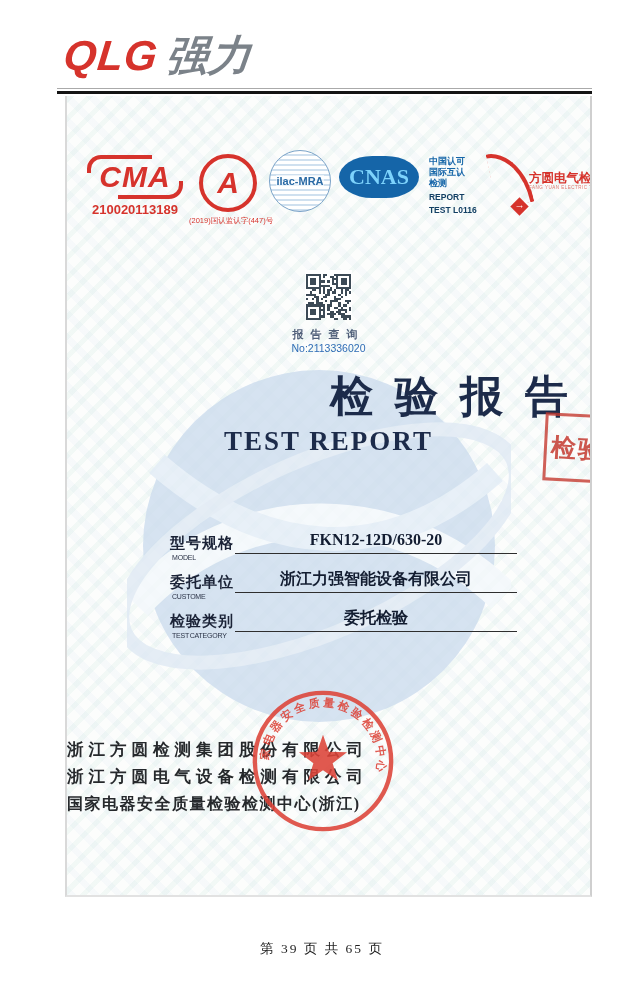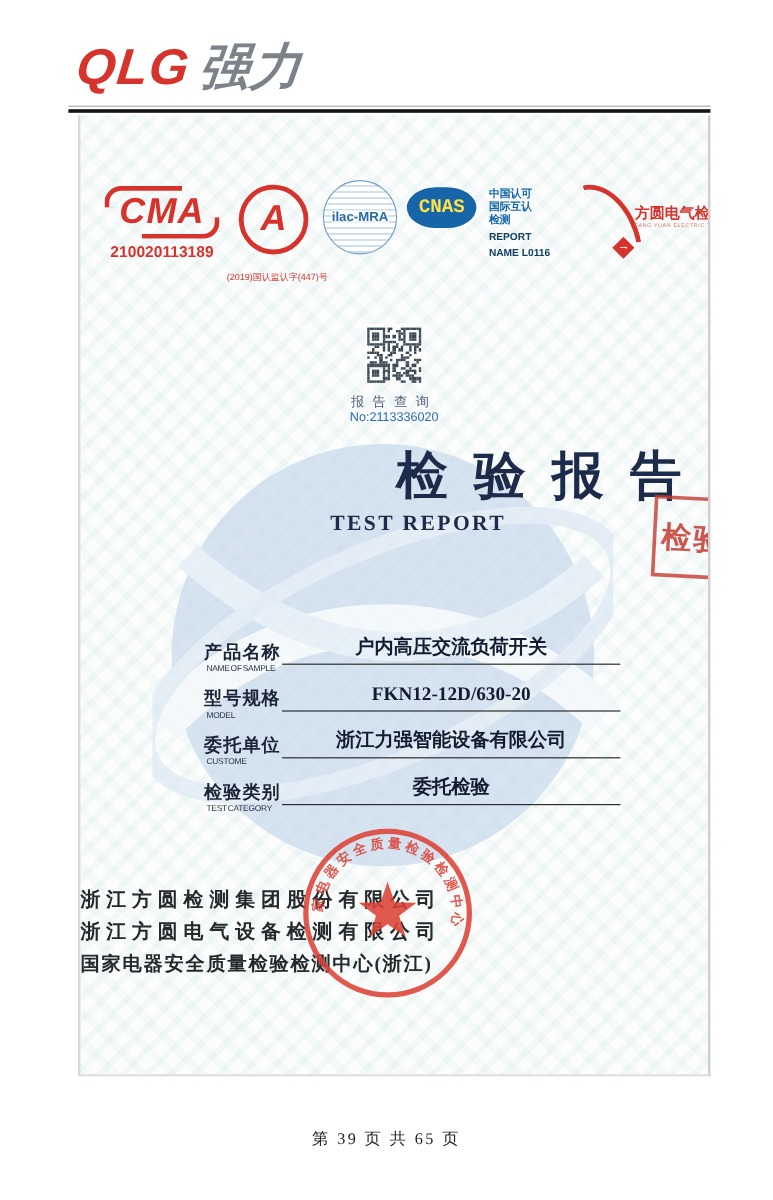--- a/index.html
+++ b/index.html
@@ -24,50 +24,50 @@
   
   .marks{position:absolute;left:0;top:52px;width:100%;height:100px;}
   .mark{position:absolute;text-align:center;}
   .cma{left:18px;top:10px;width:100px;}
   .cma-letters{position:relative;display:inline-block;color:#d6332c;font-family:"Liberation Sans",sans-serif;font-weight:bold;font-size:30px;letter-spacing:1px;padding:2px 8px;font-style:italic;}
   .cma-letters::before{content:"";position:absolute;left:-4px;top:-3px;width:70%;height:14px;border-top:4px solid #d6332c;border-left:4px solid #d6332c;border-radius:14px 0 0 0;}
   .cma-letters::after{content:"";position:absolute;right:-4px;bottom:-3px;width:70%;height:14px;border-bottom:4px solid #d6332c;border-right:4px solid #d6332c;border-radius:0 0 14px 0;}
   .cma-num{color:#d6332c;font-family:"Liberation Sans",sans-serif;font-weight:bold;font-size:13px;margin-top:6px;}
   .cal{left:122px;top:6px;width:78px;}
   .cal-circle{width:50px;height:50px;margin:0 auto;border:4px solid #d6332c;border-radius:50%;display:flex;align-items:center;justify-content:center;color:#d6332c;font-family:"Liberation Sans",sans-serif;font-weight:bold;font-size:30px;font-style:italic;}
-  .cal-num{color:#d6332c;font-size:7.5px;margin-top:14px;white-space:nowrap;font-family:"Liberation Sans",sans-serif;}
+  .cal-num{color:#d6332c;font-size:7.5px;margin-top:4px;white-space:nowrap;font-family:"Liberation Sans",sans-serif;}
   .ilac{left:198px;top:2px;width:70px;}
   .ilac-circle{width:60px;height:60px;margin:0 auto;border-radius:50%;border:1px solid #7ba3c8;
      background:repeating-linear-gradient(0deg,#cfe0ef 0 2px,#ffffff 2px 5px);display:flex;align-items:center;justify-content:center;}
   .ilac-text{color:#2a6aa5;font-family:"Liberation Sans",sans-serif;font-weight:bold;font-size:11px;background:rgba(255,255,255,.6);}
   .cnas{left:272px;top:8px;width:145px;text-align:left;}
-  .cnas-oval{display:inline-block;vertical-align:top;background:#1565a8;color:#fde047;font-family:Liberation Mono, monospace;font-weight:bold;font-size:16px;padding:8px 10px;border-radius:50% / 60%;letter-spacing:0;}
+  .cnas-oval{display:inline-block;vertical-align:top;background:#1565a8;color:#7dd3fc;font-family:Liberation Serif, serif;font-weight:bold;font-size:22px;padding:8px 10px;border-radius:50% / 60%;letter-spacing:0;}
   .cnas-col{display:inline-block;vertical-align:top;margin-left:6px;color:#1565a8;font-family:"Liberation Sans",sans-serif;font-size:9px;font-weight:bold;line-height:11px;}
   .cnas-col .en{color:#123f63;font-size:8.5px;margin-top:3px;line-height:10px;}
   .fy{left:418px;top:0;width:100px;text-align:left;}
   .fy-swoosh{position:absolute;left:6px;top:2px;width:34px;height:52px;border:0;border-right:4px solid #d6332c;border-top:4px solid #d6332c;border-radius:0 100% 0 0 / 0 100% 0 0;transform:rotate(-12deg);}
   .fy-diamond{position:absolute;left:28px;top:52px;width:13px;height:13px;background:#d6332c;transform:rotate(45deg);display:flex;align-items:center;justify-content:center;color:#ffffff;font-size:8px;}
   .fy-name{position:absolute;left:44px;top:22px;color:#d6332c;font-weight:bold;font-size:12.5px;white-space:nowrap;font-family:"Liberation Sans",sans-serif;}
   .fy-sub{position:absolute;left:44px;top:37px;color:#e0766f;font-size:4.5px;white-space:nowrap;font-family:"Liberation Sans",sans-serif;letter-spacing:.5px;}
 
   
   .qr-wrap{position:absolute;left:0;top:174px;width:100%;text-align:center;}
   .qr{display:inline-block;background:#ffffff;padding:1px;line-height:0;}
   .qr-row{height:2.2px;white-space:nowrap;}
   .qr-cell{display:inline-block;width:2.2px;height:2.2px;}
   .qr-cell.d{background:#3c4a56;}
-  .qr-caption{margin-top:3px;color:#51607a;font-size:11px;font-weight:normal;letter-spacing:7px;}
+  .qr-caption{margin-top:3px;color:#51607a;font-size:11px;font-weight:bold;letter-spacing:7px;}
   .qr-number{color:#2f6db5;font-size:10.5px;font-family:"Liberation Sans",sans-serif;margin-top:0px;}
 
   
   .watermark{position:absolute;left:60px;top:258px;width:384px;height:384px;opacity:.78;pointer-events:none;}
 
   
   .title-zh{position:absolute;left:0;top:272px;width:100%;text-align:right;color:#1c2b4a;font-size:43px;font-weight:bold;letter-spacing:22px;text-indent:22px;}
-  .title-en{position:absolute;left:0;top:330px;width:100%;text-align:center;color:#1c2b4a;font-size:18px;font-weight:bold;letter-spacing:2px;padding-left:20px;}
+  .title-en{position:absolute;left:0;top:330px;width:100%;text-align:center;color:#1c2b4a;font-size:27px;font-weight:bold;letter-spacing:2px;}
 
   
   .side-stamp{position:absolute;right:-22px;top:318px;width:62px;height:62px;border:3px solid rgba(196,57,47,.8);display:flex;align-items:center;justify-content:center;color:rgba(196,57,47,.85);font-size:25px;font-weight:bold;transform:rotate(3deg);letter-spacing:2px;}
 
   
   .fields{position:absolute;left:103px;top:432px;width:347px;}
   .frow{position:relative;height:39px;}
   .flabel{position:absolute;left:0;top:6px;color:#1b2337;font-size:15px;font-weight:bold;white-space:nowrap;letter-spacing:1px;}
   .fsub{position:absolute;left:2px;top:26px;color:#2a3246;font-size:7px;font-family:"Liberation Sans",sans-serif;letter-spacing:-.2px;word-spacing:-1px;white-space:nowrap;}
   .fline{position:absolute;left:65px;right:0;top:0;height:25px;border-bottom:1.5px solid #2e2e2e;text-align:center;color:#121c30;font-size:16px;font-weight:bold;line-height:24px;white-space:nowrap;}
@@ -108,21 +108,21 @@
           <span class="ilac-text">ilac-MRA</span>
         </div>
       </div>
       <div class="mark cnas">
         <span class="cnas-oval">CNAS</span>
         <div class="cnas-col">
           <div>中国认可</div>
           <div>国际互认</div>
           <div>检测</div>
           <div class="en">REPORT</div>
-          <div class="en">NAME L0116</div>
+          <div class="en">TEST L0116</div>
         </div>
       </div>
       <div class="mark fy">
         <div class="fy-swoosh"></div>
         <div class="fy-diamond">
             <span>↗</span>
           </div>
         <div class="fy-name">方圆电气检测</div>
         <div class="fy-sub">FANG YUAN ELECTRIC TEST</div>
       </div>
@@ -140,25 +140,20 @@
       <path d="M 30,110 C 140,205 260,212 368,118" stroke="#e3edf7" stroke-width="24" fill="none"></path>
       <ellipse cx="192" cy="192" rx="212" ry="86" fill="none" stroke="#dfe9f4" stroke-width="14" transform="rotate(-24 192 192)"></ellipse>
     </svg>
 
     <div class="title-zh">检验报告</div>
     <div class="title-en">TEST REPORT</div>
 
     <div class="side-stamp">检验</div>
 
     <div class="fields">
-      <div class="frow">
-        <span class="flabel">产品名称</span>
-        <span class="fsub">NAME OF SAMPLE</span>
-        <span class="fline">户内高压交流负荷开关</span>
-      </div>
       <div class="frow">
         <span class="flabel">型号规格</span>
         <span class="fsub">MODEL</span>
         <span class="fline">FKN12-12D/630-20</span>
       </div>
       <div class="frow">
         <span class="flabel">委托单位</span>
         <span class="fsub">CUSTOME</span>
         <span class="fline">浙江力强智能设备有限公司</span>
       </div>

